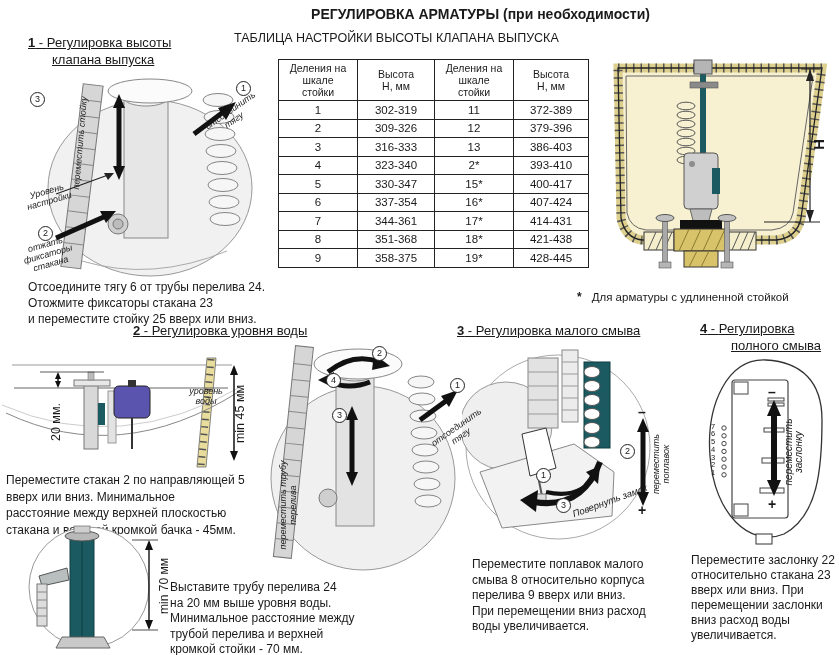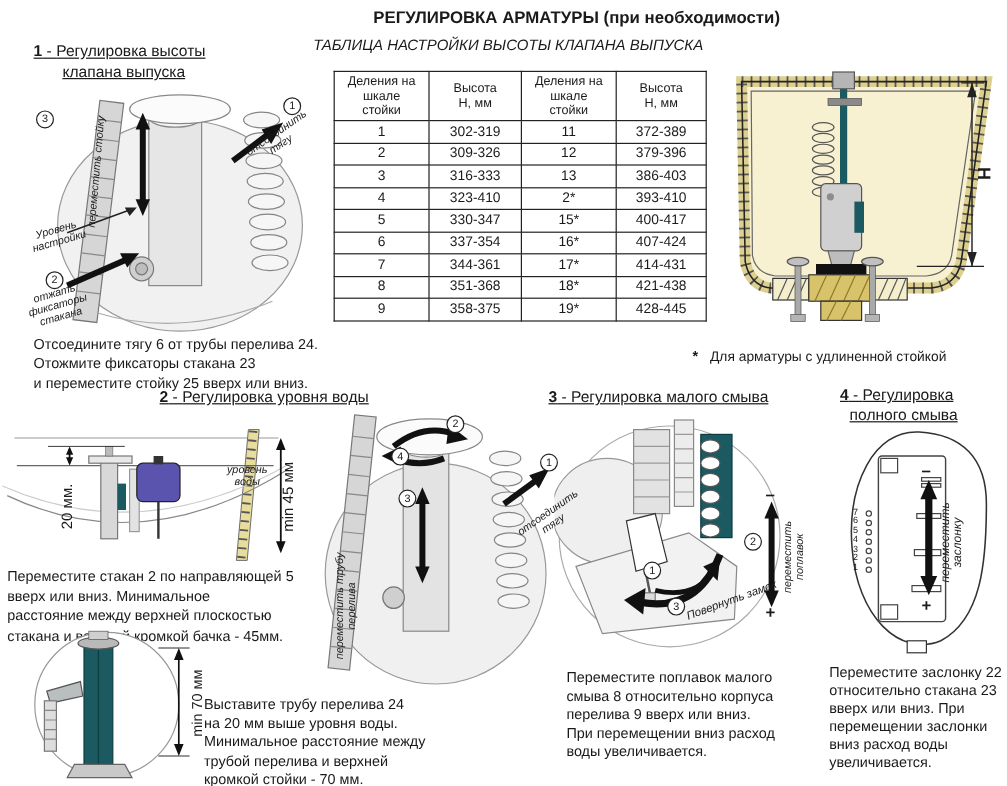--- a/index.html
+++ b/index.html
@@ -1,21 +1,21 @@
 <!DOCTYPE html>
 <html style="--teal: #1b5a60; --cream: #f7f1d2; --wallband: #ddd08e; --gold: #d9c36a; --floatblue: #5a54ae;"><head>
 <meta charset="utf-8">
 <style>
   html,body{margin:0;padding:0;background:#fff;}
   #page{position:relative;width:839px;height:655px;background:#fff;overflow:hidden;
         font-family:"Liberation Sans",sans-serif;color:#1a1a1a;}
   .abs{position:absolute;}
   .pre{white-space:pre-line;}
   .ttl{font-size:14px;font-weight:bold;text-align:right;}
-  .subttl{font-size:12.5px;text-align:right;font-style:italic;}
+  .subttl{font-size:12.5px;text-align:left;}
   .sechead{font-size:13px;white-space:nowrap;line-height:17px;}
   .sechead .u{text-decoration:underline;}
   .sechead .num{font-weight:bold;}
   .ind{margin-left:24px;}
   .body{font-size:12px;line-height:16px;}
   table.tbl{border-collapse:collapse;}
   .tbl th,.tbl td{border:1px solid #222;text-align:center;vertical-align:middle;padding:0 2px;}
   .tbl th{font-weight:normal;font-size:10.5px;line-height:12px;height:40px;}
   .tbl td{font-size:11.5px;height:17.5px;}
   .c1{width:74px}.c2{width:72px}.c3{width:74px}.c4{width:70px}
@@ -129,21 +129,21 @@
           <td>379-396</td>
         </tr>
     <tr>
           <td>3</td>
           <td>316-333</td>
           <td>13</td>
           <td>386-403</td>
         </tr>
     <tr>
           <td>4</td>
-          <td>323-410</td>
+          <td>323-340</td>
           <td>2*</td>
           <td>393-410</td>
         </tr>
     <tr>
           <td>5</td>
           <td>330-347</td>
           <td>15*</td>
           <td>400-417</td>
         </tr>
     <tr>
@@ -395,21 +395,21 @@
   </div>
 
   <div class="abs body pre" style="left:472px;top:557px;width:232px;line-height:15.5px;">Переместите поплавок малого
 смыва 8 относительно корпуса
 перелива 9 вверх или вниз.
 При перемещении вниз расход
 воды увеличивается.</div>
 
   <div class="abs sechead" style="left:700px;top:320px;">
     <span class="u"><span class="num">4</span><span> - </span><span>Регулировка</span></span><br>
-    <span class="u" style="margin-left:8px;">полного смыва</span>
+    <span class="u" style="margin-left:31px;">полного смыва</span>
   </div>
 
   <div class="fig" style="left:698px;top:356px;width:141px;height:192px;">
     <svg width="141" height="192">
       <path d="M68,4 C104,6 124,26 124,64 C124,112 120,160 86,178 C52,192 16,158 12,100 C8,48 30,2 68,4 Z" fill="#fff" stroke="#333" stroke-width="1.3"></path>
       <rect x="34" y="24" width="56" height="138" rx="3" fill="#fff" stroke="#444" stroke-width="1.2"></rect>
       <rect x="36" y="26" width="14" height="12" fill="#fff" stroke="#444"></rect>
       <rect x="36" y="148" width="14" height="12" fill="#fff" stroke="#444"></rect>
       <rect x="70" y="42" width="16" height="3" fill="#fff" stroke="#444"></rect>
       <rect x="70" y="47" width="16" height="3" fill="#fff" stroke="#444"></rect>

